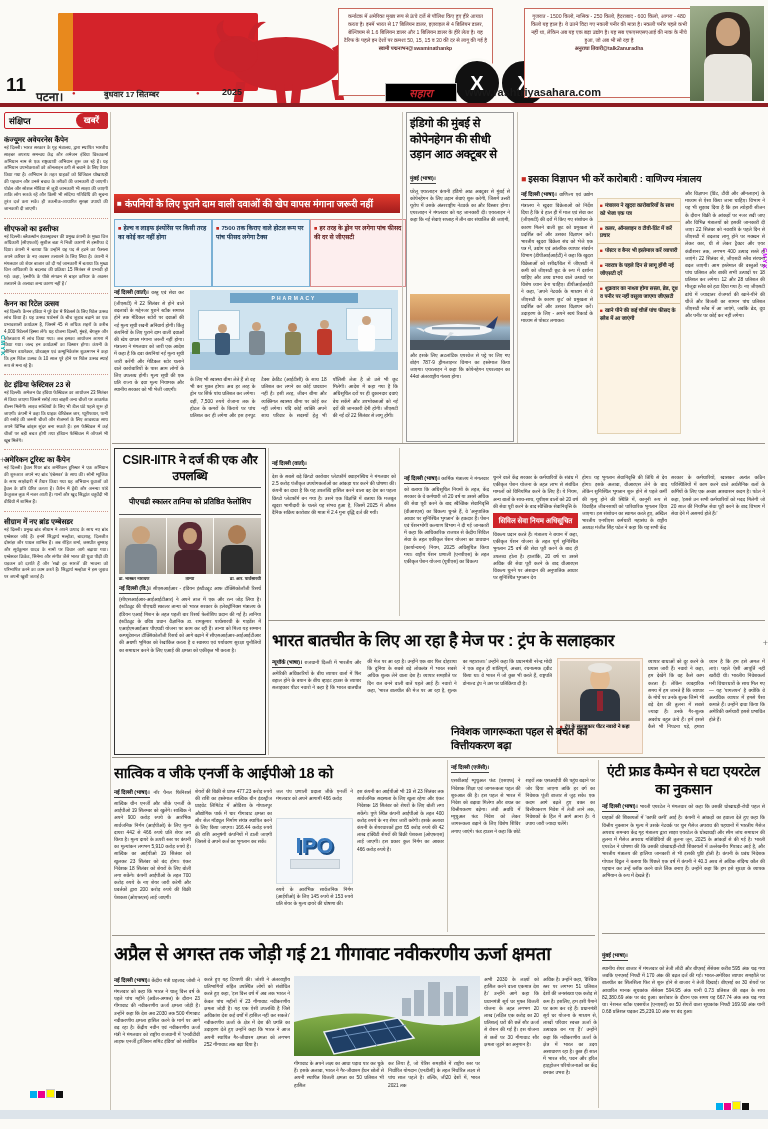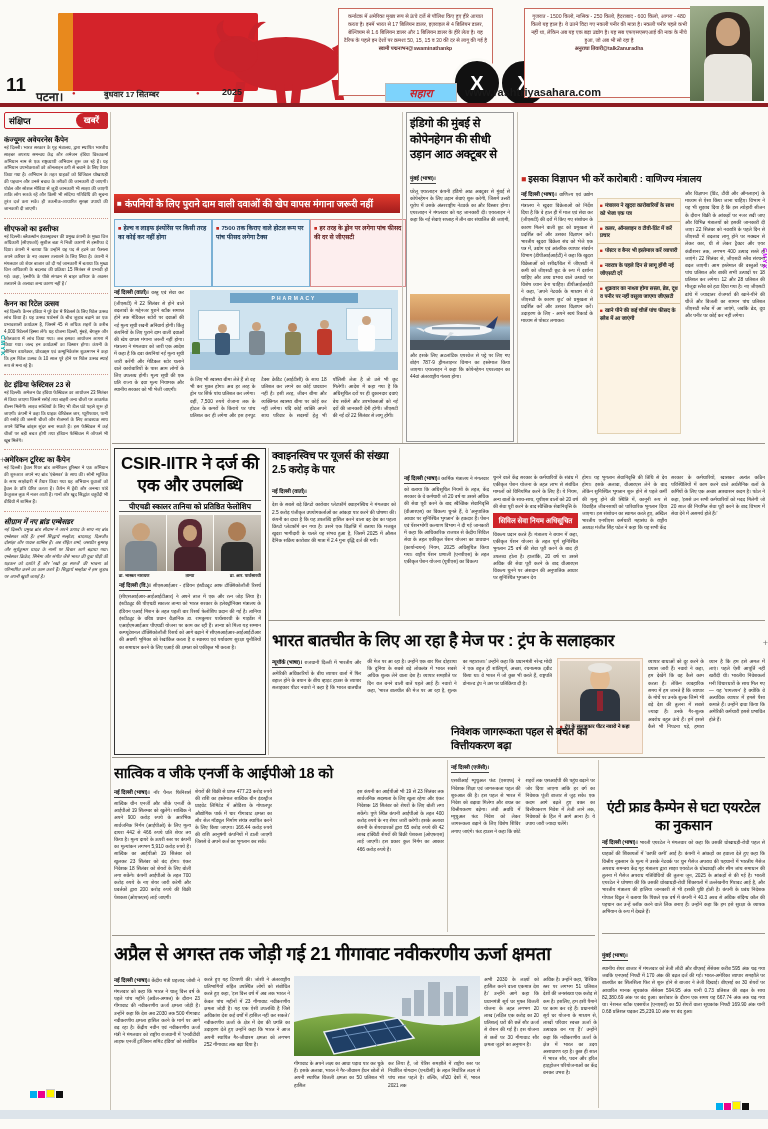--- a/index.html
+++ b/index.html
@@ -73,21 +73,21 @@
     <div class="abs" style="left:26px;top:12px;width:24px;height:28px;background:#caa27e;border-radius:50% 50% 45% 45%;"></div>
     <div class="abs" style="left:14px;top:48px;width:48px;height:47px;background:#e9e6df;border-radius:10px 10px 0 0;"></div>
   </div>
 
   <div class="abs" style="left:6px;top:74px;font-size:19px;font-weight:bold;color:#111;">11</div>
   <div class="abs" style="left:36px;top:88px;font-size:12px;font-weight:bold;color:#222;">पटना।</div>
   <div class="abs" style="left:72px;top:90px;font-size:6px;color:#c8232b;">●</div>
   <div class="abs" style="left:104px;top:88px;font-size:8px;font-weight:bold;color:#222;">बुधवार 17 सितम्बर</div>
   <div class="abs" style="left:196px;top:90px;font-size:6px;color:#c8232b;">●</div>
   <div class="abs" style="left:222px;top:87px;font-size:9px;font-weight:bold;color:#222;">2025</div>
-  <div class="abs" style="left:385px;top:83px;width:70px;height:17px;border:1px solid #bbb;display:flex;align-items:center;justify-content:center;background:#7dd3fc;">
+  <div class="abs" style="left:385px;top:83px;width:70px;height:17px;border:1px solid #bbb;display:flex;align-items:center;justify-content:center;background:#000000;">
     <span style="color:#c8232b;font-weight:bold;font-size:11px;font-style:italic;">सहारा</span>
   </div>
   <div class="abs" style="left:465px;top:86px;font-size:11px;font-weight:bold;color:#1a1a1a;">www.rashtriyasahara.com</div>
   <div class="abs" style="left:0;top:103px;width:768px;height:4px;background:#8e1d22;"></div>
 
   <div class="abs" style="left:4px;top:112px;width:104px;height:965px;overflow:hidden;">
     <div style="display:flex;align-items:center;border:1px solid #c8232b;border-radius:2px;margin-bottom:5px;height:15px;">
       <span style="font-size:8.5px;font-weight:bold;color:#111;padding:0 4px;">संक्षिप्त</span>
       <span style="background:#c8232b;color:#fff;font-size:8.5px;font-weight:bold;padding:1px 8px;border-radius:8px 0 0 8px;margin-left:auto;height:13px;">खबरें</span>
     </div>
@@ -104,21 +104,21 @@
       <p>नई दिल्ली। कैनन इंडिया ने पूरे देश में रिटेलर्स के लिए रिटेल उत्सव लांच किया है। यह उत्सव पार्टनर्स के बीच जुड़ाव बढ़ाने का एक प्रभावशाली कार्यक्रम है, जिसमें 45 से अधिक शहरों के करीब 4,000 रिटेलर्स हिस्सा लेंगे। यह योजना दिल्ली, मुंबई, बेंगलुरु और कोलकाता में लांच किया गया। अब इसका आयोजन आगरा में किया गया। जल्द इन कार्यक्रमों का विस्तार होगा। कंपनी के सीनियर डायरेक्टर, प्रोडक्ट्स एवं कम्युनिकेशंस शुक्रमणन ने कहा कि हम रिटेल उत्सव के 10 साल पूरे होने पर रिटेल उत्सव स्थाई रूप से मना रहे हैं।</p>
     </div>
     <div class="brief">
       <h4>ग्रेट इंडिया फेस्टिवल 23 से</h4>
       <p>नई दिल्ली। अमेजन ग्रेट इंडिया फेस्टिवल का आयोजन 23 सितंबर से किया जाएगा जिसमें रसोई तथा बाहरी अन्य चीजों पर आकर्षक डील्स मिलेंगी। लाइव सब्जियों के लिए भी डील घंटे पहले शुरू हो जाएगी। कंपनी ने कहा कि ग्राहक चेरिटेबल जार, प्यूरीफायर, पानी की रसोई की जरूरी चीजों और रोजमर्रा के लिए आवश्यक साथ अपने विभिन्न ब्रांड्स सुंदर बना सकते हैं। इस फेस्टिवल में कई चीजों पर बड़ी बचत होगी तथा इंडियन फेस्टिवल में ऑफर्स भी खूब मिलेंगे।</p>
     </div>
     <div class="brief">
       <h4>अमेरिकन टूरिस्ट का कैंपेन</h4>
       <p>नई दिल्ली। ट्रैवल गियर ब्रांड अमेरिकन टूरिस्टर ने एक अभियान की शुरुआत अपने नए ब्रांड 'एंबेसडर' के साथ की। सोनी म्यूजिक के साथ साझेदारी में तैयार किया गया यह अभियान युवाओं को ट्रैवल के प्रति प्रेरित करता है। कैंपेन में ट्रेंडी और अनन्या पांडे कैजुअल लुक में नजर आती हैं। गानों और खुद सिद्धांत चतुर्वेदी भी वीडियो में शामिल हैं।</p>
     </div>
-    <div class="brief" style="border-bottom:none;font-style:italic;">
+    <div class="brief" style="border-bottom:none;">
       <h4>सीग्राम में नए ब्रांड एम्बेसडर</h4>
       <p>नई दिल्ली। प्रमुख ब्रांड सीग्राम ने अपने उत्पाद के साथ नए ब्रांड एम्बेसडर जोड़े हैं। इनमें सिद्धार्थ मल्होत्रा, बादशाह, दिलजीत दोसांझ और पायल शामिल हैं। अब रोहित शर्मा, जसप्रीत बुमराह और सूर्यकुमार यादव के नामों पर विचार आगे बढ़ाया गया। एम्बेसडर क्रिकेट, सिनेमा और संगीत जैसे भारत की युवा पीढ़ी की धड़कन को दर्शाते हैं और 'रखो हट सारजे' की भावना को परिभाषित करने का काम करते हैं। सिद्धार्थ मल्होत्रा ने इस जुड़ाव पर अपनी खुशी जताई है।</p>
     </div>
   </div>
   <div class="abs" style="left:30px;top:1084px;">
     <span class="regsq" style="background:#00aeef;"></span><span class="regsq" style="background:#ec008c;"></span><span class="regsq" style="background:#fff200;border:0.5px solid #ccc;"></span><span class="regsq" style="background:#111;"></span>
   </div>
 
   <div class="abs" style="left:0px;top:335px;font-size:6px;font-weight:bold;writing-mode:vertical-rl;color:#0aa;letter-spacing:1px;"><span>CMYK</span></div>
   <div class="abs" style="left:0px;top:455px;color:#777;font-size:9px;"><span>+</span></div>
@@ -204,22 +204,22 @@
     <div class="gstitem"><span class="red-sq">■</span><span>पोस्टर व बैनर भी इस्तेमाल करें व्यापारी</span></div>
     <div class="gstitem"><span class="red-sq">■</span><span>नवरात्र के पहले दिन से लागू होंगी नई जीएसटी दरें</span></div>
     <div class="gstitem"><span class="red-sq">■</span><span>शुक्रवार का नाश्ता होगा सस्ता, ब्रेड, दूध व पनीर पर नहीं वसूला जाएगा जीएसटी</span></div>
     <div class="gstitem" style="border-bottom:none;"><span class="red-sq">■</span><span>खाने पीने की कई चीजें पांच फीसद के स्लैब में आ जाएंगी</span></div>
   </div>
   <div class="abs body-t colbox" style="left:685px;top:190px;width:80px;height:250px;">और विज्ञापन (प्रिंट, टीवी और ऑनलाइन) के माध्यम से ऐसा किया जाना चाहिए। विभाग ने यह भी सुझाव दिया है कि इस त्योहारी सीजन के दौरान बिक्री के आंकड़ों पर नजर रखी जाए और विभिन्न मंत्रालयों को इसकी जानकारी दी जाए। 22 सितंबर को नवरात्रि के पहले दिन से जीएसटी में बदलाव लागू होने पर मक्खन से लेकर कार, घी से लेकर ट्रैक्टर और एयर कंडीशनर तक, लगभग 400 उत्पाद सस्ते हो जाएंगे। 22 सितंबर से, जीएसटी स्लैब संरचना बदल जाएगी। आम इस्तेमाल की वस्तुओं पर पांच प्रतिशत और बाकी सभी उत्पादों पर 18 प्रतिशत कर लगेगा। 12 और 28 प्रतिशत की मौजूदा स्लैब को हटा दिया गया है। नए जीएसटी ढांचे में ज्यादातर रोजमर्रा की खाने-पीने की चीजें और बिजली का सामान पांच प्रतिशत जीएसटी स्लैब में आ जाएंगे, जबकि ब्रेड, दूध और पनीर पर कोई कर नहीं लगेगा।</div>
 
   <div class="hline abs" style="left:112px;top:443px;width:653px;"></div>
 
   <div class="abs" style="left:114px;top:448px;width:152px;height:307px;border:1.5px solid #333;box-sizing:border-box;padding:4px;overflow:hidden;">
-    <div class="hl" style="font-size:17px;line-height:1.3;text-align:center;">CSIR-IITR ने दर्ज की एक और उपलब्धि</div>
-    <div style="border-top:1px solid #555;border-bottom:1px solid #555;margin:3px 0;padding:0 0;font-size:7.5px;font-weight:bold;text-align:center;">पीएचडी स्कालर तानिया को प्रतिष्ठित फेलोशिप</div>
+    <div class="hl" style="font-size:12px;line-height:1.3;text-align:center;">CSIR-IITR ने दर्ज की एक और उपलब्धि</div>
+    <div style="border-top:1px solid #555;border-bottom:1px solid #555;margin:3px 0;padding:8px 0;font-size:7.5px;font-weight:bold;text-align:center;">पीएचडी स्कालर तानिया को प्रतिष्ठित फेलोशिप</div>
     <div style="display:flex;height:56px;margin-top:2px;">
       <div style="flex:1;background:linear-gradient(#cfc9bf,#a39b8e);position:relative;overflow:hidden;">
         <div style="position:absolute;left:13px;top:8px;width:18px;height:18px;border-radius:50%;background:#c9a27c;"></div>
         <div style="position:absolute;left:6px;top:26px;width:32px;height:30px;background:#7e8890;border-radius:8px 8px 0 0;"></div>
       </div>
       <div style="flex:1;background:linear-gradient(#d8d2c8,#aaa295);position:relative;overflow:hidden;margin:0 1px;">
         <div style="position:absolute;left:11px;top:4px;width:24px;height:30px;background:#5a2a33;border-radius:10px;"></div>
         <div style="position:absolute;left:16px;top:10px;width:14px;height:16px;background:#c9a27c;border-radius:50%;"></div>
         <div style="position:absolute;left:7px;top:32px;width:32px;height:24px;background:#46232b;border-radius:8px 8px 0 0;"></div>
       </div>
@@ -235,21 +235,20 @@
     </div>
     <div class="body-t" style="height:152px;">
       <span class="dl dl-u">नई दिल्ली (वि.)।</span>
       <span>सीएसआईआर - इंडियन इंस्टीट्यूट आफ टॉक्सिकोलॉजी रिसर्च (सीएसआईआर-आईआईटीआर) ने अपने ताज में एक और रत्न जोड़ लिया है। इंस्टीट्यूट की पीएचडी स्कालर तान्या को भारत सरकार के इलेक्ट्रॉनिक्स मंत्रालय के इंडियन एआई मिशन के तहत पहली बार रिसर्च फेलोशिप प्रदान की गई है। तानिया इंस्टीट्यूट के वरिष्ठ प्रधान वैज्ञानिक डा. रामकुमार पार्थसारथी के गाइडेंस में एआईएमआईआर पीएचडी योजना पर काम कर रही हैं। तान्या को मिला यह सम्मान कम्प्यूटेशनल टॉक्सिकोलॉजी रिसर्च को आगे बढ़ाने में सीएसआईआर-आईआईटीआर की अग्रणी भूमिका को रेखांकित करता है व स्वास्थ्य एवं पर्यावरण सुरक्षा चुनौतियों का समाधान करने के लिए एआई की क्षमता को एकीकृत भी करता है।</span>
     </div>
   </div>
 
   <div class="vline abs" style="left:268px;top:448px;height:307px;"></div>
 
   <div class="abs" style="left:272px;top:448px;width:124px;">
-    <div class="hl" style="font-size:10.5px;line-height:1.35;">क्वाइनस्विच पर यूजर्स की संख्या 2.5 करोड़ के पार</div>
     <div style="margin:3px 0 2px 0;"><span class="dl dl-u">नई दिल्ली (वार्ता)।</span></div>
     <div class="body-t" style="height:120px;">देश के सबसे बड़े क्रिप्टो कारोबार प्लेटफॉर्म क्वाइनस्विच ने मंगलवार को 2.5 करोड़ पंजीकृत उपयोगकर्ताओं का आंकड़ा पार करने की घोषणा की। कंपनी का दावा है कि यह उपलब्धि हासिल करने वाला वह देश का पहला क्रिप्टो प्लेटफॉर्म बन गया है। उसने एक विज्ञप्ति में बताया कि मजबूत खुदरा भागीदारी के चलते यह संभव हुआ है, जिसमें 2025 में औसत दैनिक सक्रिय कारोबार की मात्रा में 2.4 गुना वृद्धि दर्ज की गयी।</div>
   </div>
 
   <div class="vline abs" style="left:399px;top:448px;height:168px;"></div>
 
   <div class="abs body-t colbox" style="left:404px;top:474px;width:85px;height:140px;">
     <span class="dl dl-u">नई दिल्ली (भाषा)।</span>
     <span>कार्मिक मंत्रालय ने मंगलवार को बताया कि अधिसूचित नियमों के तहत, केंद्र सरकार के वे कर्मचारी जो 20 वर्ष या उससे अधिक की सेवा पूरी करने के बाद स्वैच्छिक सेवानिवृत्ति (वीआरएस) का विकल्प चुनते हैं, वे 'अनुपातिक आधार पर सुनिश्चित भुगतान' के हकदार हैं। पेंशन एवं पेंशनभोगी कल्याण विभाग ने दी गई जानकारी में कहा कि आधिकारिक राजपत्र से केंद्रीय सिविल सेवा के तहत एकीकृत पेंशन योजना का प्रावधान (कार्यान्वयन) नियम, 2025 अधिसूचित किया गया। राष्ट्रीय पेंशन प्रणाली (एनपीएस) के तहत एकीकृत पेंशन योजना (यूपीएस) का विकल्प</span>
   </div>
@@ -282,34 +281,42 @@
   <div class="abs body-t colbox" style="left:648px;top:658px;width:117px;height:96px;column-count:2;column-gap:5px;">व्यापार बाधाओं को दूर करने के प्रयास जारी हैं। नवारो ने कहा, हम देखेंगे कि वह कैसे काम करता है। लेकिन व्यवहारिक समय में हम जानते हैं कि व्यापार के मोर्चे पर उनके शुल्क जिम्मे भी बड़े देश की तुलना में सबसे ज्यादा हैं। उनके गैर-शुल्क अवरोध बहुत ऊंचे हैं। हमें इससे कैसे भी निपटना पड़े, हमारा ध्यान है कि हम इसे अमल में लाएं। पहले ऐसी आपूर्ति नहीं खरीदी थी। भारतीय निवेशकर्ता मनी विचारधारों के साथ मिल गए — यह 'पागलपन' है क्योंकि वे अत्यधिक व्यापार में हमसे पैसा कमाते हैं। उन्होंने दावा किया कि अमेरिकी कर्मचारी इससे प्रभावित होते हैं।</div>
 
   <div class="hline abs" style="left:112px;top:757px;width:653px;"></div>
 
   <div class="abs hl" style="left:114px;top:762px;width:330px;font-size:14.5px;white-space:nowrap;overflow:hidden;">सात्विक व जीके एनर्जी के आईपीओ 18 को</div>
   <div class="abs body-t colbox" style="left:114px;top:788px;width:77px;height:142px;">
     <span class="dl dl-u">नई दिल्ली (भाषा)।</span>
     <span>नॉर पैनल फिनिशर्स सात्विक ग्रीन एनर्जी और जीके एनर्जी के आईपीओ 19 सितम्बर को खुलेंगे। सात्विक ने अपने 900 करोड़ रुपये के आरंभिक सार्वजनिक निर्गम (आईपीओ) के लिए मूल्य दायरा 442 से 466 रुपये प्रति शेयर तय किया है। मूल्य दायरे के ऊपरी स्तर पर कंपनी का मूल्यांकन लगभग 5,910 करोड़ रुपये है। सात्विक का आईपीओ 19 सितंबर को खुलकर 23 सितंबर को बंद होगा। एंकर निवेशक 18 सितंबर को शेयरों के लिए बोली लगा सकेंगे। कंपनी आईपीओ के तहत 700 करोड़ रुपये के नए शेयर जारी करेगी और प्रवर्तकों द्वारा 200 करोड़ रुपये की बिक्री पेशकश (ओएफएस) लाई जाएगी।</span>
   </div>
   <div class="abs body-t colbox" style="left:195px;top:788px;width:77px;height:142px;">शेयरों की बिक्री से प्राप्त 477.23 करोड़ रुपये की राशि का इस्तेमाल सात्विक ग्रीन इंडस्ट्रीज प्राइवेट लिमिटेड में ओडिशा के गोपालपुर औद्योगिक पार्क में चार गीगावाट क्षमता का सौर सेल मॉड्यूल निर्माण संयंत्र स्थापित करने के लिए किया जाएगा। 166.44 करोड़ रुपये की राशि आनुषंगी कंपनियों में डाली जाएगी जिससे वे अपने कर्ज का भुगतान कर सकें।</div>
+  <div class="abs colbox" style="left:276px;top:788px;width:77px;height:142px;">
+    <div class="body-t" style="height:28px;">जल पंप प्रणाली प्रदाता जीके एनर्जी ने मंगलवार को अपने आगामी 466 करोड़</div>
+    <div style="width:75px;height:64px;background:#f4f7fa;border:1px solid #d4dce2;margin:2px 0;display:flex;align-items:center;justify-content:center;flex-direction:column;">
+      <span style="font-size:22px;font-weight:bold;color:#3a7bbf;text-shadow:2px 2px 0 #1d4f85;">IPO</span>
+      <div style="width:48px;height:8px;background:#dde4ea;border:1px solid #c2ccd4;"></div>
+    </div>
+    <div class="body-t" style="height:40px;">रुपये के आरंभिक सार्वजनिक निर्गम (आईपीओ) के लिए 145 रुपये से 153 रुपये प्रति शेयर के मूल्य दायरे की घोषणा की।</div>
+  </div>
   <div class="abs body-t colbox" style="left:357px;top:788px;width:87px;height:142px;">इस कंपनी का आईपीओ भी 19 से 23 सितंबर तक सार्वजनिक सदस्यता के लिए खुला रहेगा और एंकर निवेशक 18 सितंबर को शेयरों के लिए बोली लगा सकेंगे। पुणे स्थित कंपनी आईपीओ के तहत 400 करोड़ रुपये के नए शेयर जारी करेगी। इसके अलावा कंपनी के शेयरधारकों द्वारा 65 करोड़ रुपये की 42 लाख इक्विटी शेयरों की बिक्री पेशकश (ओएफएस) लाई जाएगी। इस प्रकार कुल निर्गम का आकार 466 करोड़ रुपये है।</div>
 
   <div class="vline abs" style="left:447px;top:760px;height:172px;"></div>
 
   <div class="abs" style="left:451px;top:724px;width:144px;">
     <div class="hl" style="font-size:10.5px;line-height:1.35;">निवेशक जागरूकता पहल से बचत का वित्तीयकरण बढ़ा</div>
     <div style="margin:3px 0 2px 0;"><span class="dl dl-u">नई दिल्ली (एजेंसी)।</span></div>
     <div class="body-t colbox" style="height:126px;column-count:2;column-gap:5px;">एसबीआई म्युचुअल फंड (एसएफ) ने निवेशक शिक्षा एवं जागरूकता पहल की शुरुआत की है। इस पहल से भारत में निवेश को बढ़ावा मिलेगा और बचत का वित्तीयकरण बढ़ेगा। लंबी अवधि में म्यूचुअल फंड निवेश को लेकर जागरूकता बढ़ाने के लिए विशेष शिविर लगाए जाएंगे। फंड हाउस ने कहा कि छोटे शहरों तक एसआईपी की पहुंच बढ़ाने पर जोर दिया जाएगा ताकि हर वर्ग का निवेशक पूंजी बाजार से जुड़ सके। एक कदम आगे बढ़ते हुए वक्त का वित्तीयकरण निवेश में तेजी लाने तक, निवेशकों के हित में आगे आना है। ये उपाय जारी ज्यादा चलेंगे।</div>
   </div>
 
   <div class="vline abs" style="left:598px;top:760px;height:348px;"></div>
 
   <div class="abs" style="left:602px;top:762px;width:163px;">
-    <div class="hl" style="font-size:14px;line-height:1.3;text-align:center;margin-top:36px;">एंटी फ्राड कैम्पेन से घटा एयरटेल का नुकसान</div>
+    <div class="hl" style="font-size:14px;line-height:1.3;text-align:center;">एंटी फ्राड कैम्पेन से घटा एयरटेल का नुकसान</div>
     <div class="body-t" style="height:116px;margin-top:4px;">
       <span class="dl dl-u">नई दिल्ली (भाषा)।</span>
       <span>भारती एयरटेल ने मंगलवार को कहा कि उसकी धोखाधड़ी-रोधी पहल से ग्राहकों की शिकायतों में 'काफी कमी' आई है। कंपनी ने आंकड़ों का हवाला देते हुए कहा कि वित्तीय नुकसान के मूल्य में उसके नेटवर्क पर चुन मैसेज अपराध की पहचानों में भारतीय मैसेज अपराध समन्वय केंद्र गृह मंत्रालय द्वारा साझा एयरटेल के धोखाधड़ी और स्पैम जांच समाधान की तुलना में मैसेज अपराध गतिविधियों की तुलना जून, 2025 के आंकड़ों से की गई है। भारती एयरटेल ने घोषणा की कि उसकी धोखाधड़ी-रोधी शिकायतों में उल्लेखनीय गिरावट आई है, और भारतीय मंत्रालय की हालिया जानकारी से भी इसकी पुष्टि होती है। कंपनी के प्रबंध निदेशक गोपाल विट्ठल ने बताया कि पिछले एक वर्ष में कंपनी ने 40.3 अरब से अधिक संदिग्ध कॉल की पहचान कर उन्हें ब्लॉक करने वाले लिंक बनाए हैं। उन्होंने कहा कि हम इसे सुरक्षा के व्यापक अभियान के रूप में देखते हैं।</span>
     </div>
   </div>
 
   <div class="hline abs" style="left:112px;top:935px;width:483px;"></div>
   <div class="hline abs" style="left:602px;top:933px;width:163px;"></div>
 
   <div class="abs hl" style="left:114px;top:940px;width:483px;font-size:18.5px;white-space:nowrap;overflow:hidden;">अप्रैल से अगस्त तक जोड़ी गई 21 गीगावाट नवीकरणीय ऊर्जा क्षमता</div>

